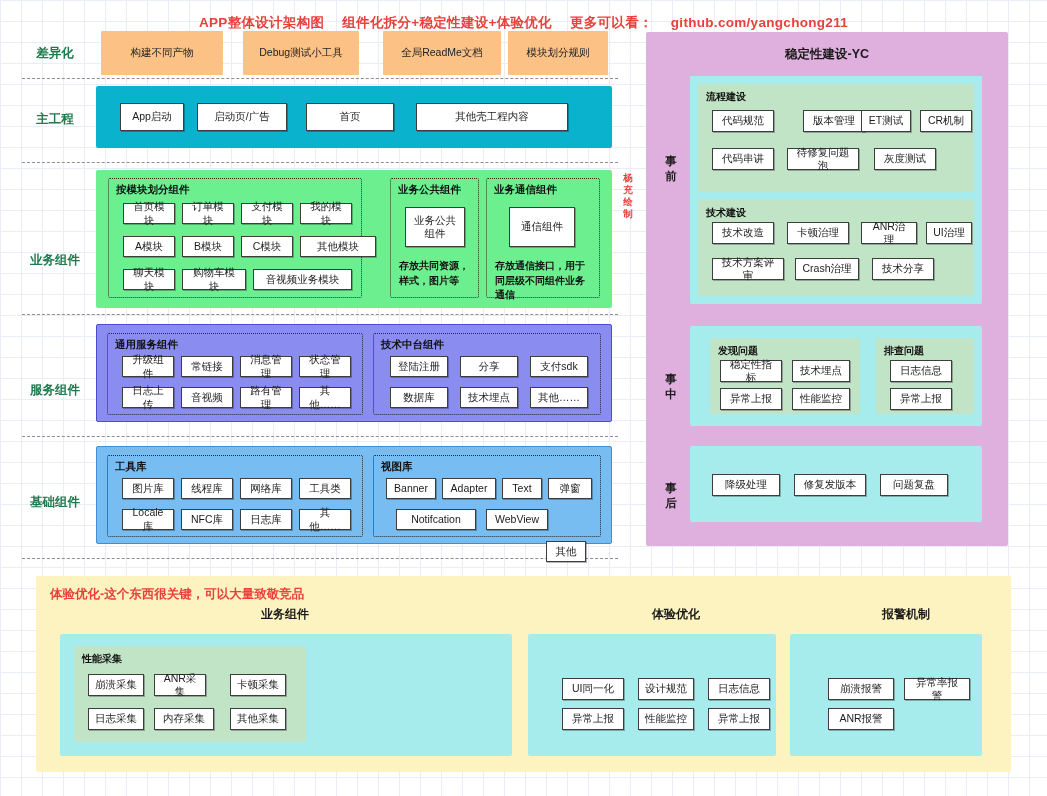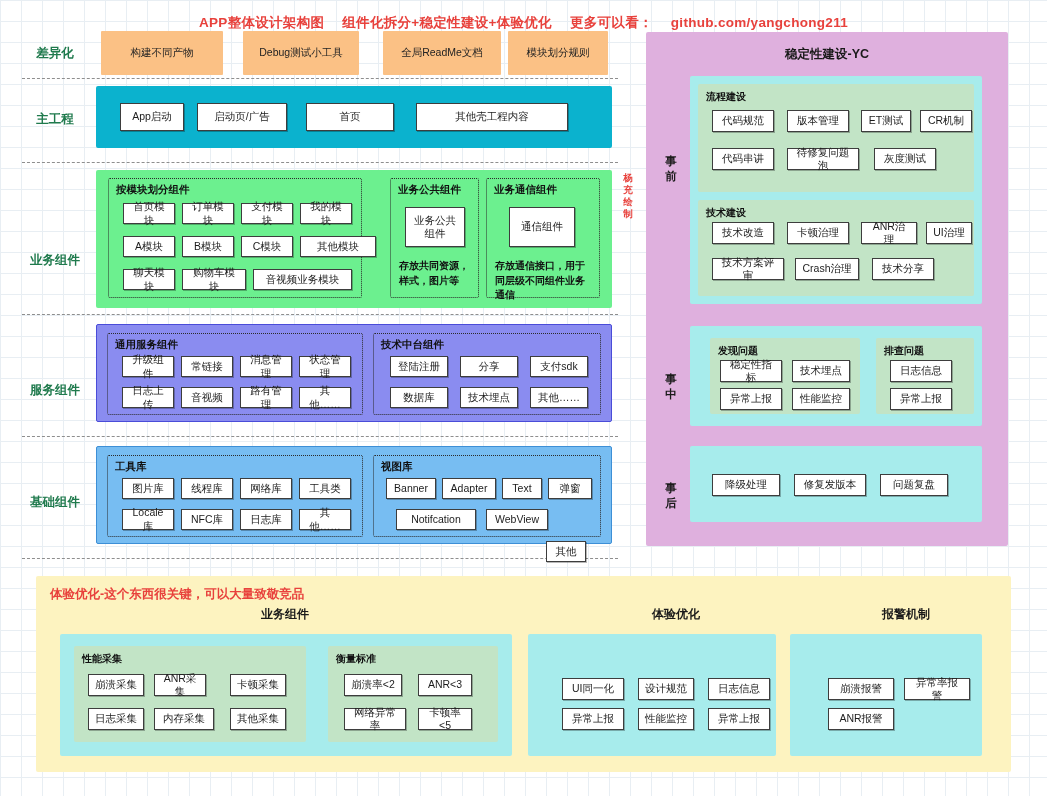--- a/index.html
+++ b/index.html
@@ -252,21 +252,21 @@
   <div class="stab">
     <div class="stab-title">稳定性建设-YC</div>
 
     <div class="phase" style="left:14px; top:122px;">
       <span>事前</span>
     </div>
     <div class="cyanbox" style="left:44px; top:44px; width:292px; height:228px;">
       <div class="greenbox" style="left:8px; top:8px; width:276px; height:108px;">
         <div class="gb-title">流程建设</div>
         <div class="chip" style="position:absolute; left:14px;  top:26px; width:62px; height:22px;">代码规范</div>
-        <div class="chip" style="position:absolute; left:89px;  top:26px; width:62px; height:22px;">版本管理</div>
+        <div class="chip" style="position:absolute; left:105px;  top:26px; width:62px; height:22px;">版本管理</div>
         <div class="chip" style="position:absolute; left:163px; top:26px; width:50px; height:22px;">ET测试</div>
         <div class="chip" style="position:absolute; left:222px; top:26px; width:52px; height:22px;">CR机制</div>
         <div class="chip" style="position:absolute; left:14px;  top:64px; width:62px; height:22px;">代码串讲</div>
         <div class="chip" style="position:absolute; left:89px;  top:64px; width:72px; height:22px;">待修复问题泡</div>
         <div class="chip" style="position:absolute; left:176px; top:64px; width:62px; height:22px;">灰度测试</div>
       </div>
       <div class="greenbox" style="left:8px; top:124px; width:276px; height:96px;">
         <div class="gb-title">技术建设</div>
         <div class="chip" style="position:absolute; left:14px;  top:22px; width:62px; height:22px;">技术改造</div>
         <div class="chip" style="position:absolute; left:89px;  top:22px; width:62px; height:22px;">卡顿治理</div>
@@ -316,27 +316,20 @@
     <div class="cyanbox" style="left:24px; top:58px; width:452px; height:122px;">
       <div class="greenbox" style="left:14px; top:12px; width:232px; height:96px;">
         <div class="gb-title">性能采集</div>
         <div class="chip" style="position:absolute; left:14px;  top:28px; width:56px; height:22px;text-align:right;">崩溃采集</div>
         <div class="chip" style="position:absolute; left:80px;  top:28px; width:52px; height:22px;">ANR采集</div>
         <div class="chip" style="position:absolute; left:156px; top:28px; width:56px; height:22px;">卡顿采集</div>
         <div class="chip" style="position:absolute; left:14px;  top:62px; width:56px; height:22px;">日志采集</div>
         <div class="chip" style="position:absolute; left:80px;  top:62px; width:60px; height:22px;">内存采集</div>
         <div class="chip" style="position:absolute; left:156px; top:62px; width:56px; height:22px;">其他采集</div>
       </div>
-      <div class="greenbox" style="left:268px; top:12px; width:170px; height:96px;">
-        <div class="gb-title">衡量标准</div>
-        <div class="chip" style="position:absolute; left:16px;  top:28px; width:58px; height:22px;">崩溃率&lt;2</div>
-        <div class="chip" style="position:absolute; left:90px;  top:28px; width:54px; height:22px;">ANR&lt;3</div>
-        <div class="chip" style="position:absolute; left:16px;  top:62px; width:62px; height:22px;">网络异常率</div>
-        <div class="chip" style="position:absolute; left:90px;  top:62px; width:54px; height:22px;">卡顿率&lt;5</div>
-      </div>
     </div>
 
     <div class="cyanbox" style="left:492px; top:58px; width:248px; height:122px;">
       <div class="chip" style="position:absolute; left:34px;  top:44px; width:62px; height:22px;">UI同一化</div>
       <div class="chip" style="position:absolute; left:110px; top:44px; width:56px; height:22px;">设计规范</div>
       <div class="chip" style="position:absolute; left:180px; top:44px; width:62px; height:22px;">日志信息</div>
       <div class="chip" style="position:absolute; left:34px;  top:74px; width:62px; height:22px;">异常上报</div>
       <div class="chip" style="position:absolute; left:110px; top:74px; width:56px; height:22px;">性能监控</div>
       <div class="chip" style="position:absolute; left:180px; top:74px; width:62px; height:22px;">异常上报</div>
     </div>

